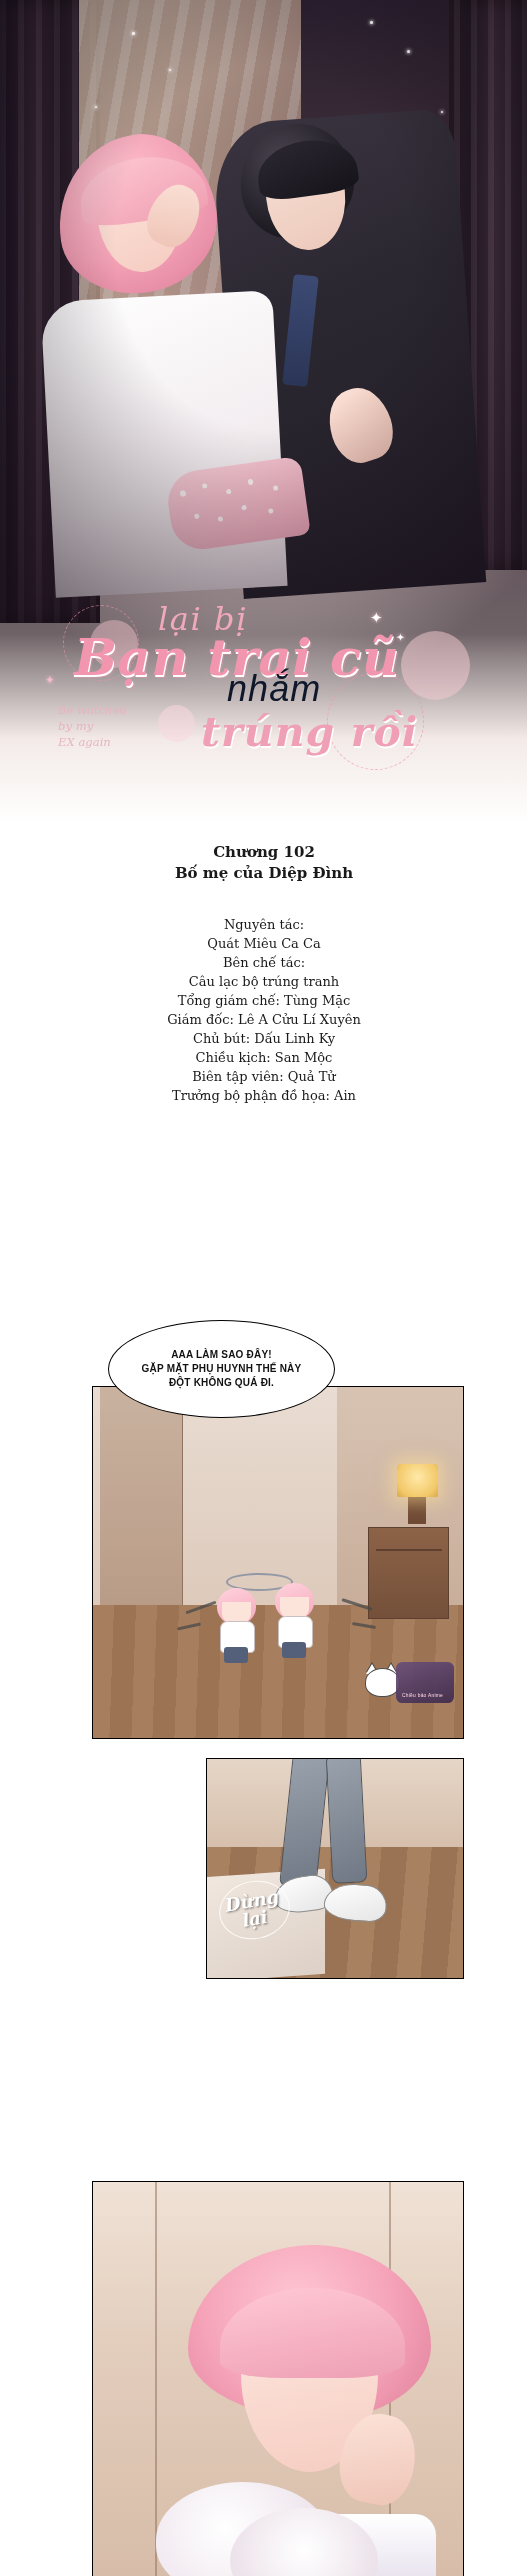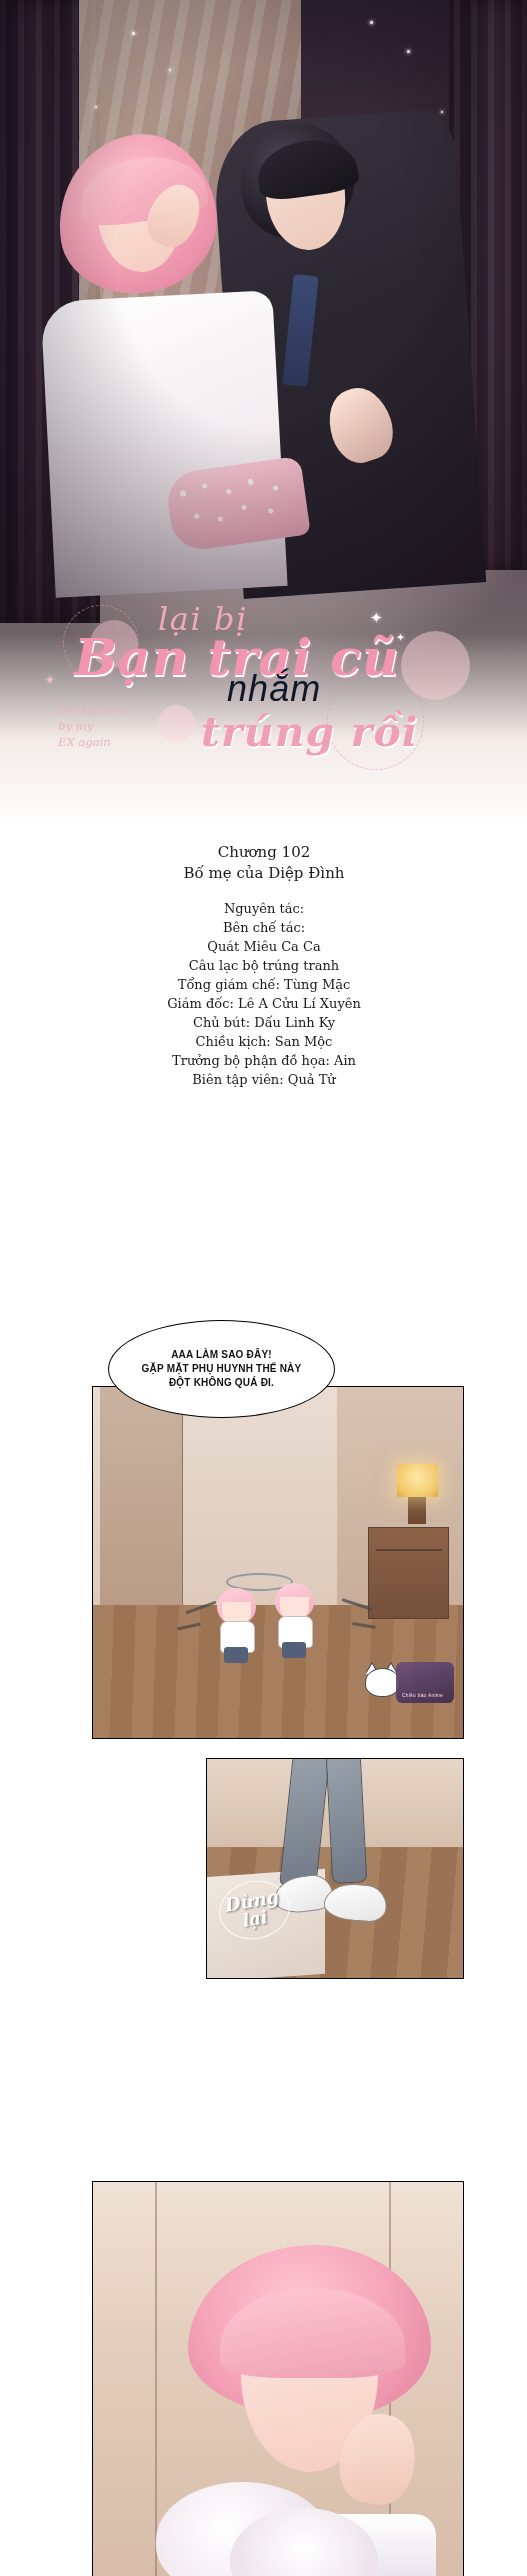--- a/index.html
+++ b/index.html
@@ -269,23 +269,23 @@
   .credits {
     position: absolute;
     left: 0; top: 842px;
     width: 528px;
     text-align: center;
     font-family: "DejaVu Serif", serif;
     color: #1a1a1a;
   }
   .credits .chapter {
     font-size: 15px;
-    font-weight: normal;
+    font-weight: bold;
     line-height: 21px;
-    margin-bottom: 15px;
+    margin-bottom: 31px;
   }
   .credits .crew-line {
     font-size: 13px;
     line-height: 19px;
   }
 
   
   .panel {
     position: absolute;
     border: 1.6px solid #000;
@@ -588,29 +588,29 @@
 by my
 EX again</div>
   </div>
 
   <div class="credits">
     <div class="chapter">
       <div>Chương 102</div>
       <div>Bố mẹ của Diệp Đình</div>
     </div>
     <div class="crew-line">Nguyên tác:</div>
+    <div class="crew-line">Quát Miêu Ca Ca</div>
     <div class="crew-line">Bên chế tác:</div>
-    <div class="crew-line">Quát Miêu Ca Ca</div>
     <div class="crew-line">Câu lạc bộ trúng tranh</div>
     <div class="crew-line">Tổng giám chế: Tùng Mặc</div>
     <div class="crew-line">Giám đốc: Lê A Cửu Lí Xuyên</div>
     <div class="crew-line">Chủ bút: Dấu Linh Ky</div>
     <div class="crew-line">Chiều kịch: San Mộc</div>
+    <div class="crew-line">Biên tập viên: Quả Tử</div>
     <div class="crew-line">Trưởng bộ phận đồ họa: Ain</div>
-    <div class="crew-line">Biên tập viên: Quả Tử</div>
   </div>
 
   <div class="panel" style="left:92px; top:1386px; width:370px; height:351px;">
     <div class="p1-wall"></div>
     <div class="p1-wall-right"></div>
     <div class="p1-door"></div>
     <div class="p1-baseboard"></div>
     <div class="p1-floor"></div>
     <div class="p1-cabinet"></div>
     <div class="p1-lamp-base"></div>

